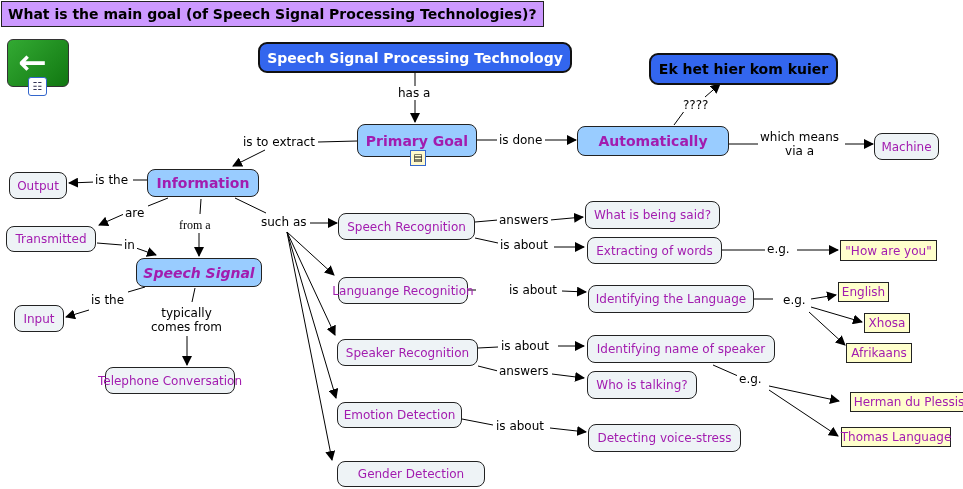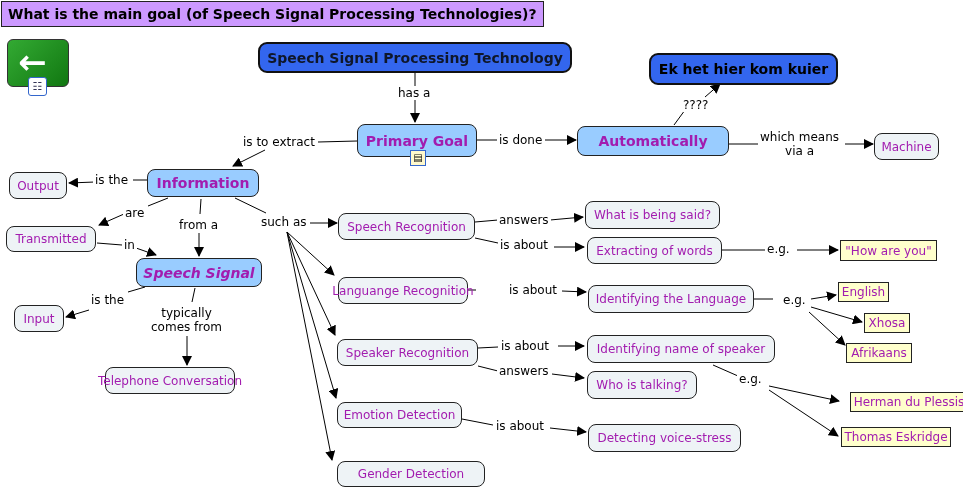--- a/index.html
+++ b/index.html
@@ -1,20 +1,20 @@
 <!DOCTYPE html>
 <html><head>
 <meta charset="utf-8">
 <style>
   html,body{margin:0;padding:0;background:#fff;}
   body{width:963px;height:489px;position:relative;overflow:hidden;font-family:"DejaVu Sans","Liberation Sans",sans-serif;}
   #edges{position:absolute;left:0;top:0;width:963px;height:489px;}
   .title{position:absolute;left:1px;top:1px;height:24px;background:#cc99ff;border:1px solid #222;font-weight:bold;font-size:14px;line-height:24px;padding:0 6px;color:#000;white-space:nowrap;}
   .node{position:absolute;box-sizing:border-box;border:1px solid #222;border-radius:8px;background:#eef3f6;font-size:12px;color:#a21caf;display:flex;align-items:center;justify-content:center;white-space:nowrap;}
-  .node.blue{background:#3366ee;color:#0f172a;font-weight:bold;font-size:14px;border:2px solid #111;border-radius:9px;}
+  .node.blue{background:#3366ee;color:#ffffff;font-weight:bold;font-size:14px;border:2px solid #111;border-radius:9px;}
   .node.blue.dark{color:#000;}
   .node.light{background:#99ccff;font-weight:bold;font-size:14px;}
   .node.yellow{background:#ffffcc;border-radius:0;}
   .lbl{position:absolute;font-size:12px;color:#000;background:#fff;text-align:center;white-space:nowrap;line-height:14px;padding:0 2px;}
   .backbtn{position:absolute;left:7px;top:39px;width:60px;height:46px;border-radius:6px;background:linear-gradient(135deg,#33aa33,#117711);border:1px solid #333;}
   .backbtn span{position:absolute;left:10px;top:4px;color:#fff;font-size:34px;font-weight:bold;line-height:36px;}
   .mapicon{position:absolute;left:28px;top:77px;width:17px;height:17px;background:#fff;border:1px solid #3366cc;border-radius:3px;font-size:11px;text-align:center;line-height:17px;color:#335;}
   .resicon{position:absolute;left:410px;top:150px;width:14px;height:14px;background:#fff9cc;border:1px solid #3366cc;font-size:10px;line-height:14px;text-align:center;}
 </style>
 </head>
@@ -108,32 +108,32 @@
 <div class="node" style="left:585px;top:201px;width:135px;height:28px;">What is being said?</div>
 <div class="node" style="left:587px;top:237px;width:135px;height:27px;">Extracting of words</div>
 <div class="node yellow" style="left:840px;top:240px;width:97px;height:21px;">"How are you"</div>
 <div class="node" style="left:588px;top:285px;width:166px;height:28px;">Identifying the Language</div>
 <div class="node yellow" style="left:838px;top:282px;width:51px;height:20px;">English</div>
 <div class="node yellow" style="left:864px;top:313px;width:46px;height:20px;">Xhosa</div>
 <div class="node yellow" style="left:846px;top:343px;width:66px;height:20px;">Afrikaans</div>
 <div class="node" style="left:587px;top:335px;width:188px;height:28px;">Identifying name of speaker</div>
 <div class="node" style="left:587px;top:371px;width:110px;height:28px;">Who is talking?</div>
 <div class="node yellow" style="left:842px;top:392px;width:118px;height:20px;margin-left:8px;">Herman du Plessis</div>
-<div class="node yellow" style="left:841px;top:427px;width:110px;height:20px;">Thomas Eskridge</div>
+<div class="node yellow" style="left:841px;top:427px;width:110px;height:20px;">Thomas Language</div>
 <div class="node" style="left:588px;top:424px;width:153px;height:28px;">Detecting voice-stress</div>
 
 <div class="lbl" style="left:396px;top:86px;">has a</div>
 <div class="lbl" style="left:681px;top:98px;">????</div>
 <div class="lbl" style="left:497px;top:133px;">is done</div>
 <div class="lbl" style="left:758px;top:130px;white-space:pre;">which means
 via a</div>
 <div class="lbl" style="left:241px;top:135px;">is to extract</div>
 <div class="lbl" style="left:93px;top:173px;">is the</div>
 <div class="lbl" style="left:123px;top:206px;">are</div>
-<div class="lbl" style="left:177px;top:218px;">from a</div>
+<div class="lbl" style="left:177px;top:218px;font-family:Liberation Serif, serif;">from a</div>
 <div class="lbl" style="left:259px;top:215px;">such as</div>
 <div class="lbl" style="left:122px;top:238px;">in</div>
 <div class="lbl" style="left:89px;top:293px;">is the</div>
 <div class="lbl" style="left:149px;top:306px;white-space:pre;">typically
 comes from</div>
 <div class="lbl" style="left:497px;top:213px;">answers</div>
 <div class="lbl" style="left:498px;top:238px;">is about</div>
 <div class="lbl" style="left:765px;top:242px;">e.g.</div>
 <div class="lbl" style="left:507px;top:283px;">is about</div>
 <div class="lbl" style="left:781px;top:293px;">e.g.</div>

